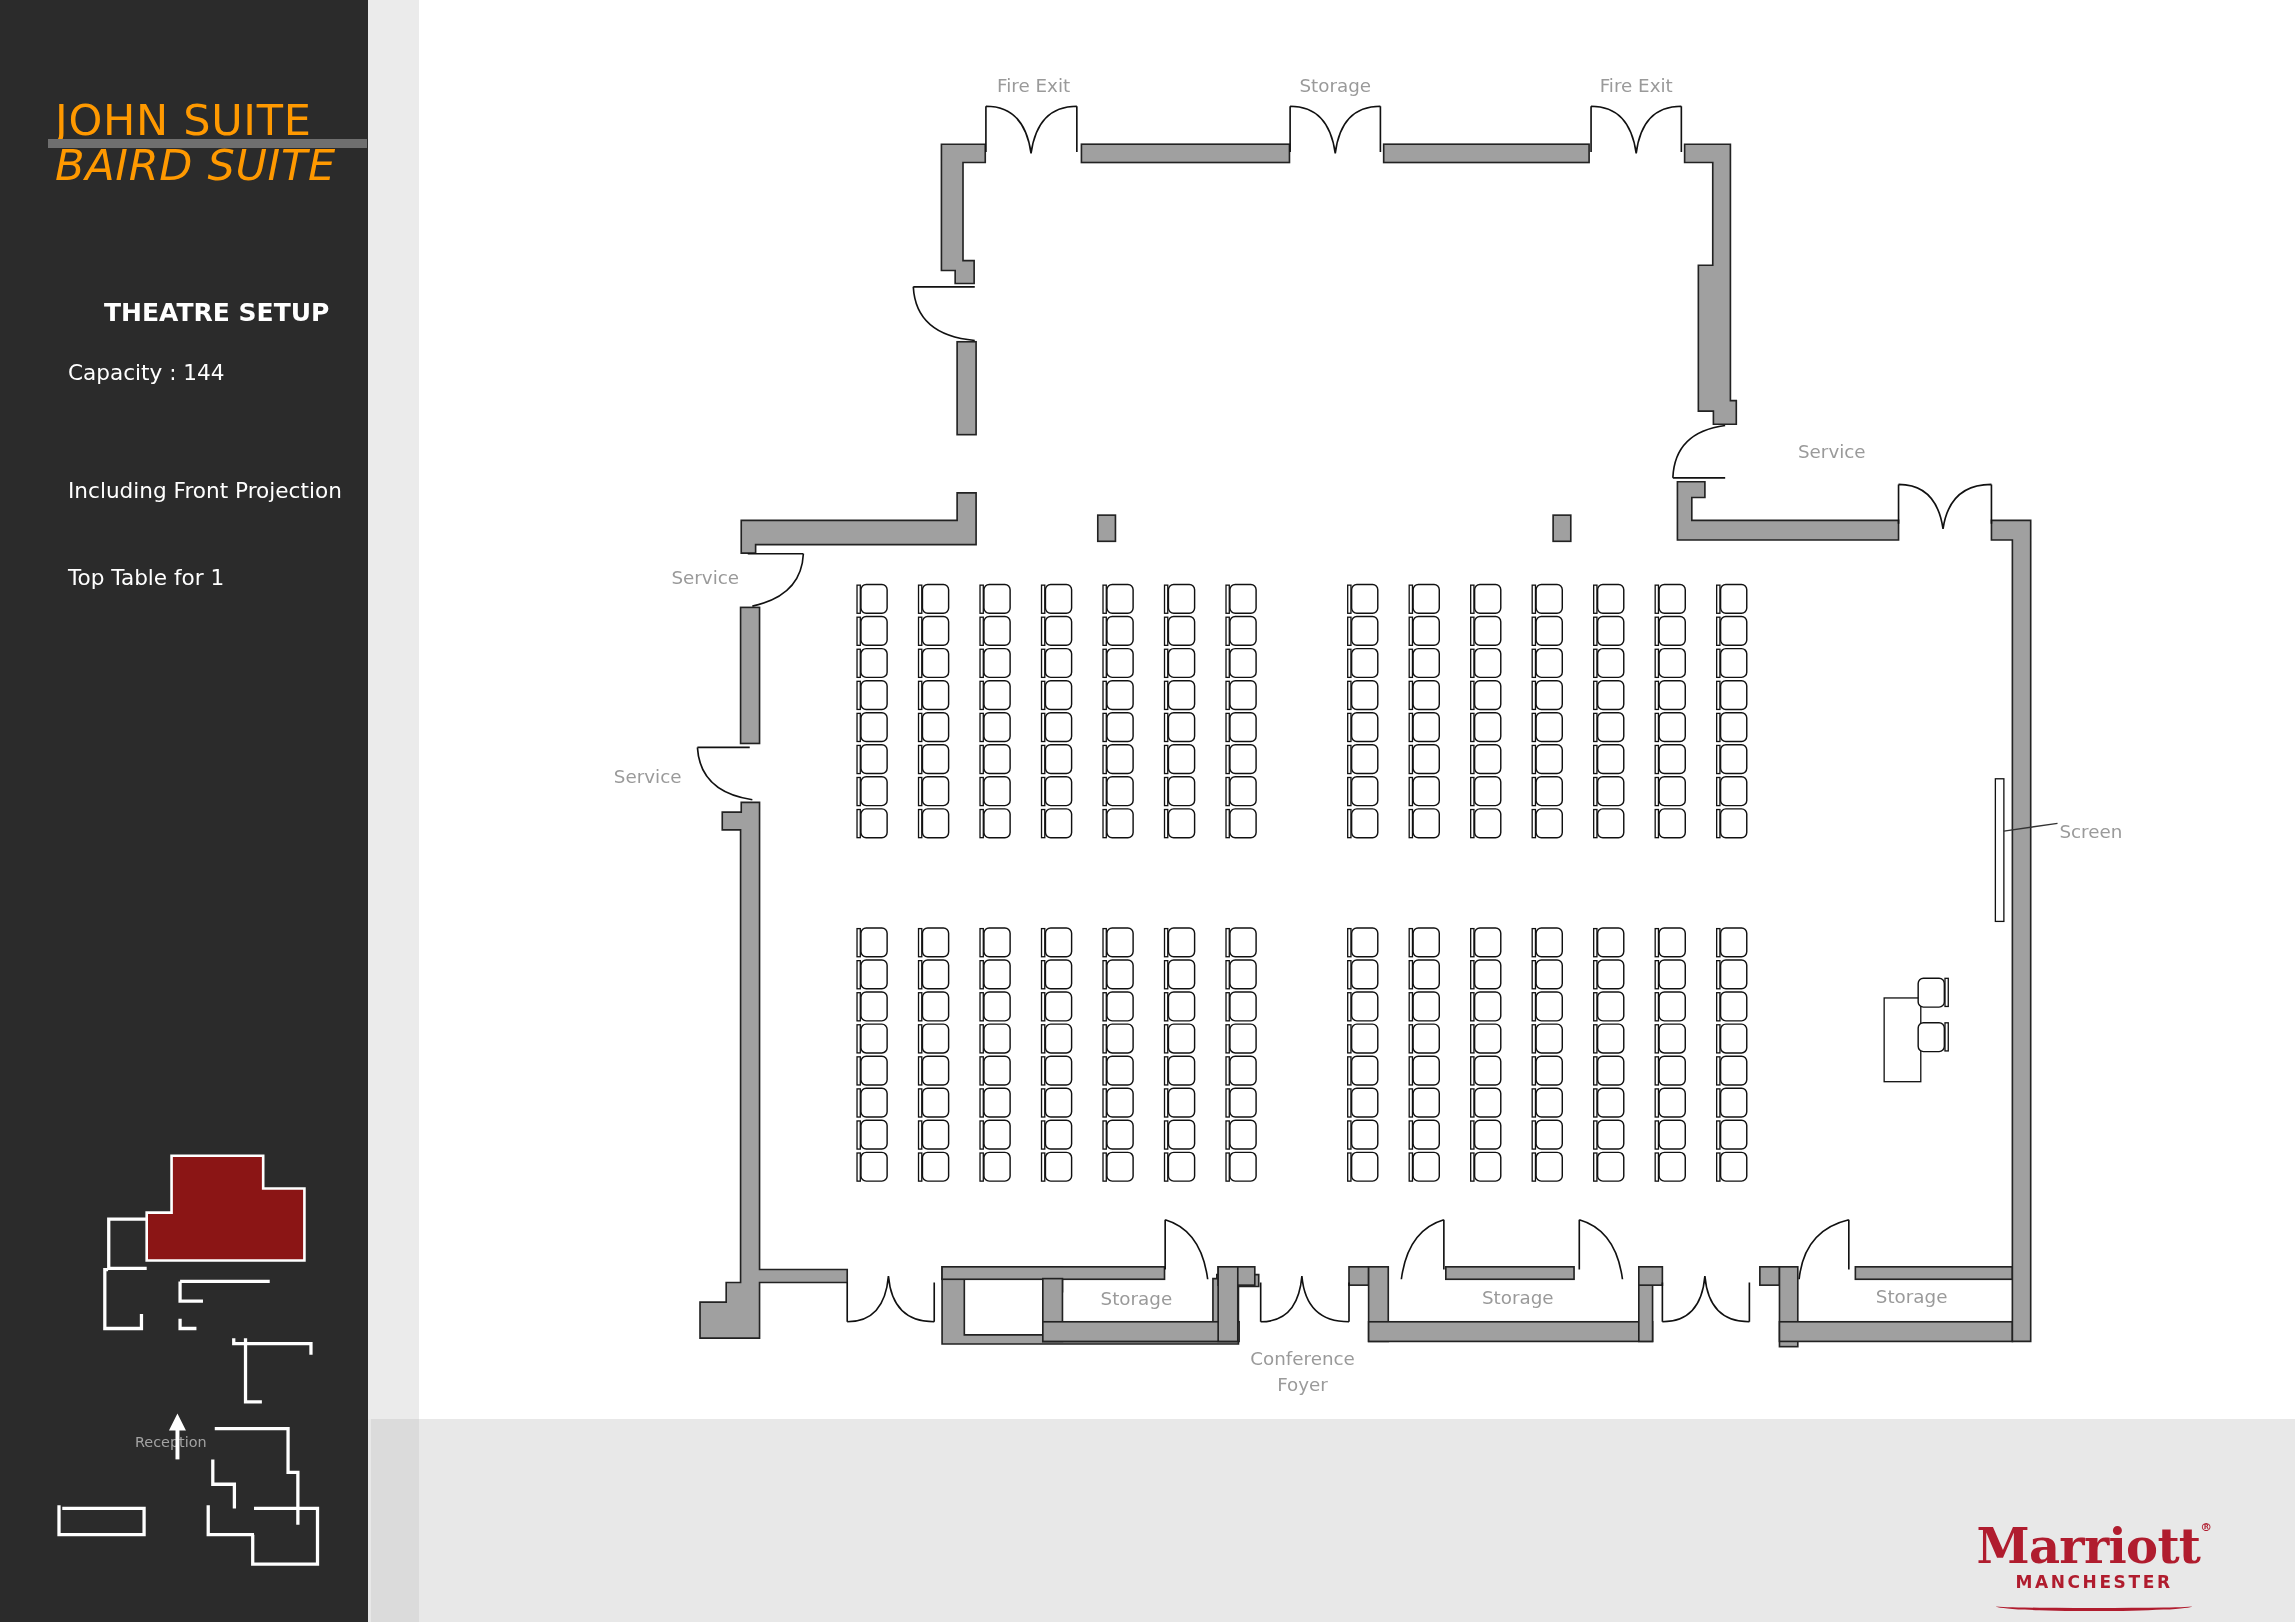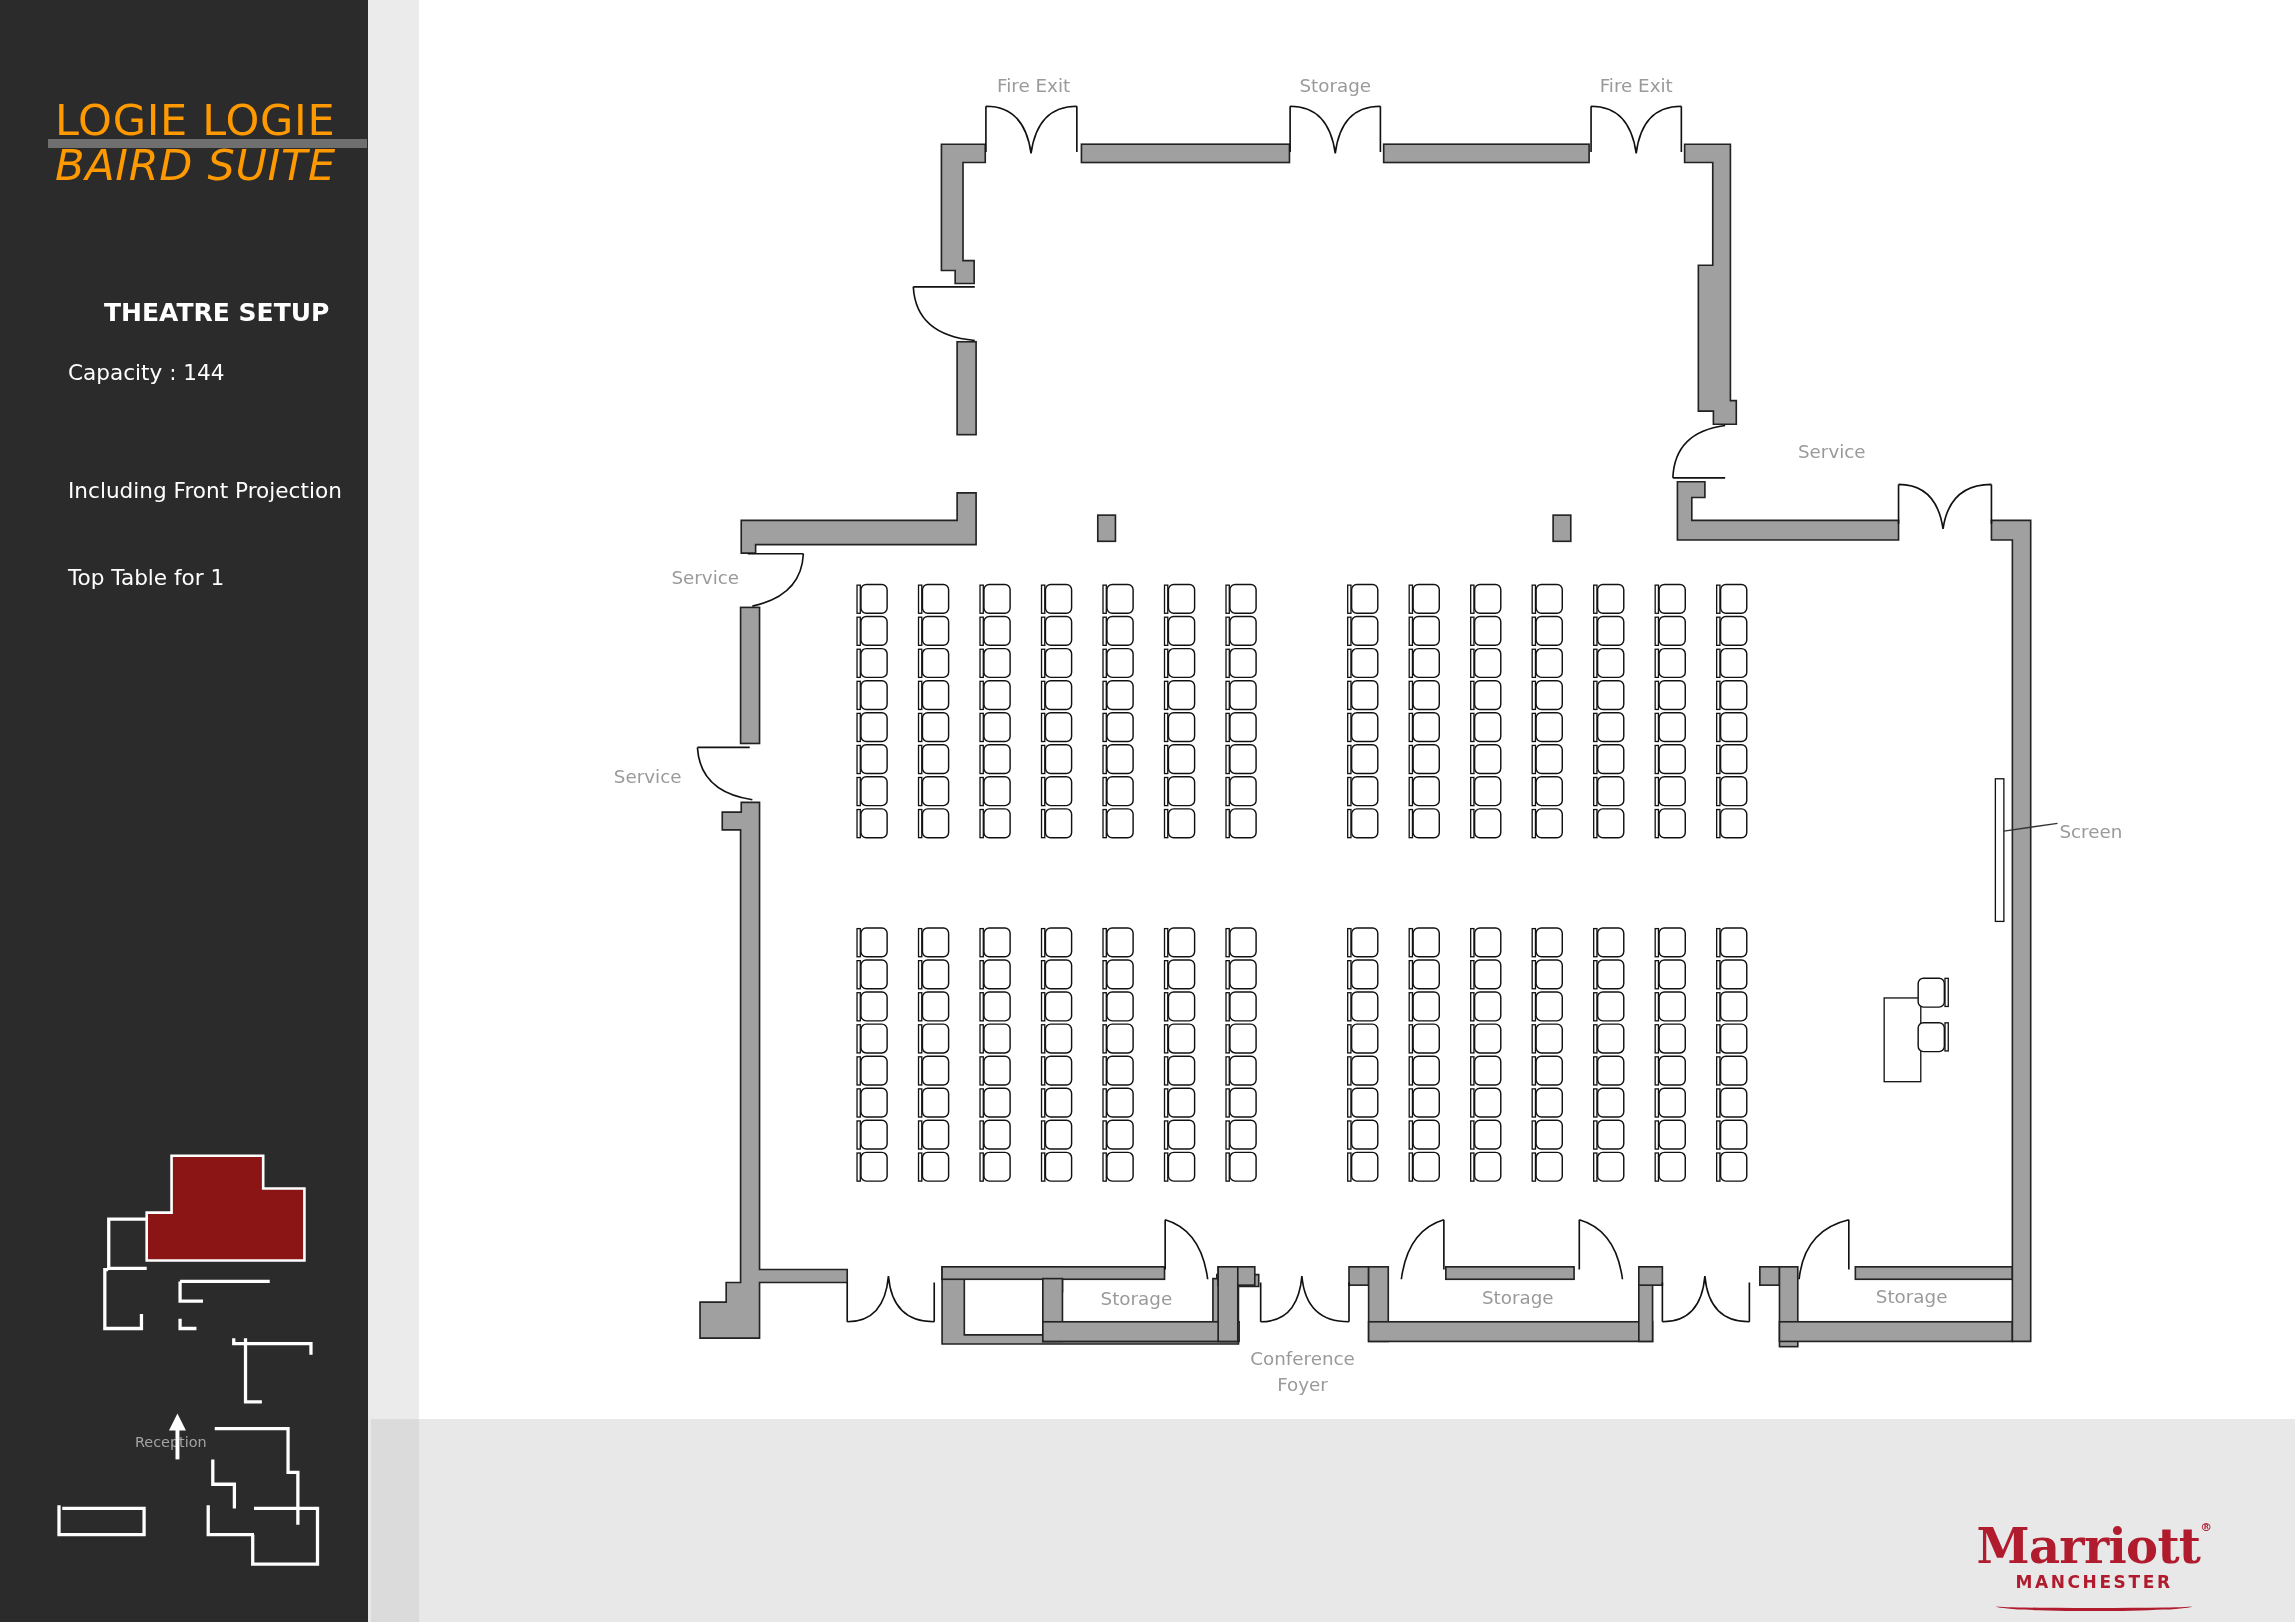--- a/index.html
+++ b/index.html
@@ -19,21 +19,21 @@
   .logo-brand { font-family:"DejaVu Serif", serif; font-weight:bold; font-size:48px; letter-spacing:-0.7px; line-height:1; }
   .logo-reg { font-size:11.8px; vertical-align:top; }
   .logo-line { font-family:"DejaVu Sans", sans-serif; font-weight:bold; font-size:17px; letter-spacing:2.6px; line-height:25px; }
   .logo-swoosh { margin:6.5px auto 0; width:196px; height:6.5px; border-bottom:3.9px solid #b01c2e; border-radius:0 0 50% 50%; }
   .reception-lbl { position:absolute; left:135px; top:1434px; color:#a3a3a3; font-size:14.4px; font-family:"DejaVu Sans", sans-serif; }
 </style>
 </head>
 <body>
 
 <div class="sidebar">
-  <div class="title-line" style="top:99px;">LOGIE LOGIE</div>
+  <div class="title-line" style="top:99px;">JOHN SUITE</div>
   <div class="title-rule"></div>
   <div class="title-line" style="top:144px;font-style:italic;">BAIRD SUITE</div>
   <div class="side-text setup-title">THEATRE SETUP</div>
   <div class="side-text side-info" style="top:360px;">Capacity : 144</div>
   <div class="side-text side-info" style="top:478px;">Including Front Projection</div>
   <div class="side-text side-info" style="top:565px;">Top Table for 1</div>
   <div class="reception-lbl">Reception</div>
 </div>
 
 <div class="gutter"></div>

